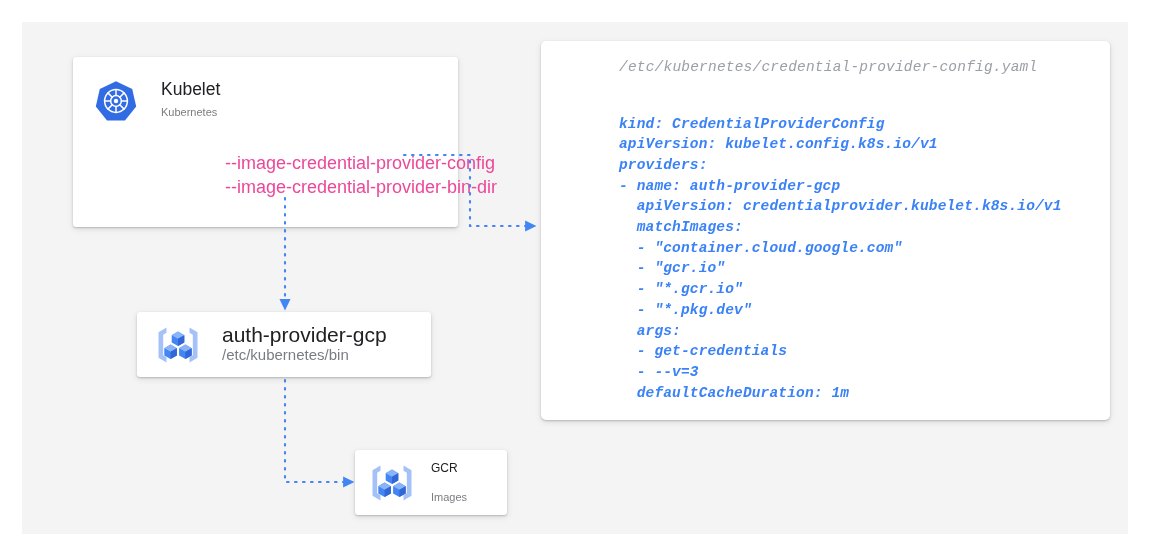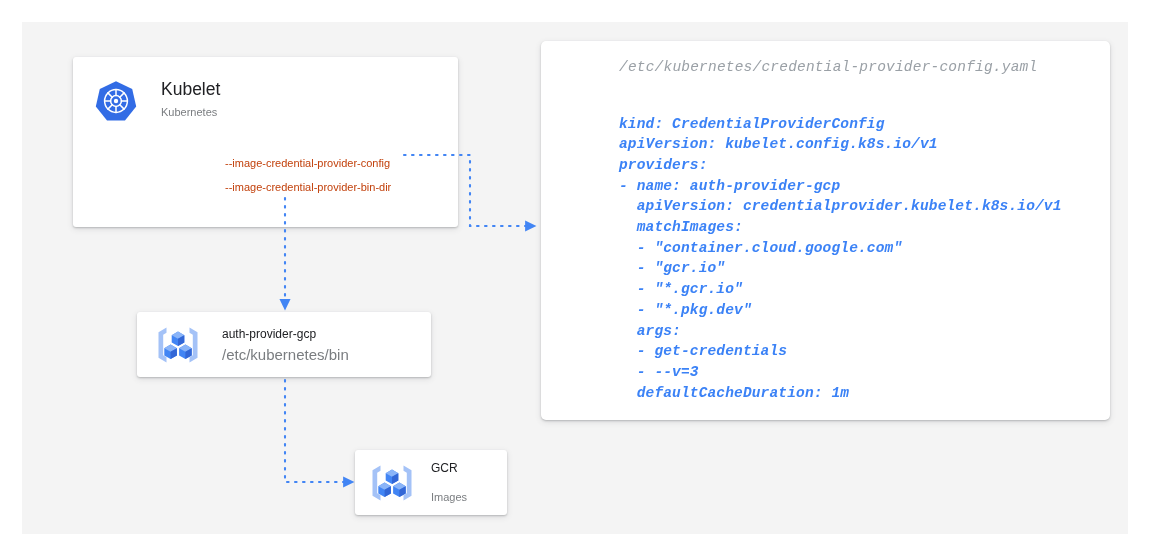--- a/index.html
+++ b/index.html
@@ -71,22 +71,22 @@
     line-height: 21px;
     margin-top: 2px;
     white-space: nowrap;
   }
   #kubelet-flags {
     position: absolute;
     left: 152px;
     top: 94px;
   }
   #kubelet-flags .flag {
-    font-size: 11px;
-    color: #c2410c;
+    font-size: 18px;
+    color: #ec4899;
     line-height: 24px;
     white-space: nowrap;
   }
 
   
   #auth-provider-card {
     left: 137px;
     top: 312px;
     width: 294px;
     height: 65px;
@@ -94,21 +94,21 @@
     align-items: center;
   }
   #auth-provider-card .gcr-icon,
   #gcr-card .gcr-icon {
     width: 50px;
     height: 44px;
     flex: 0 0 50px;
   }
   #auth-provider-card .gcr-icon { margin-left: 16px; }
   #auth-provider-card .titles { margin-left: 19px; }
-  #auth-provider-card .card-title { font-size: 12px; line-height: 21px; }
+  #auth-provider-card .card-title { font-size: 21px; line-height: 21px; }
   #auth-provider-card .card-sub { font-size: 15px; line-height: 20px; margin-top: 0; }
 
   
   #gcr-card {
     left: 355px;
     top: 450px;
     width: 152px;
     height: 65px;
     display: flex;
     align-items: center;

